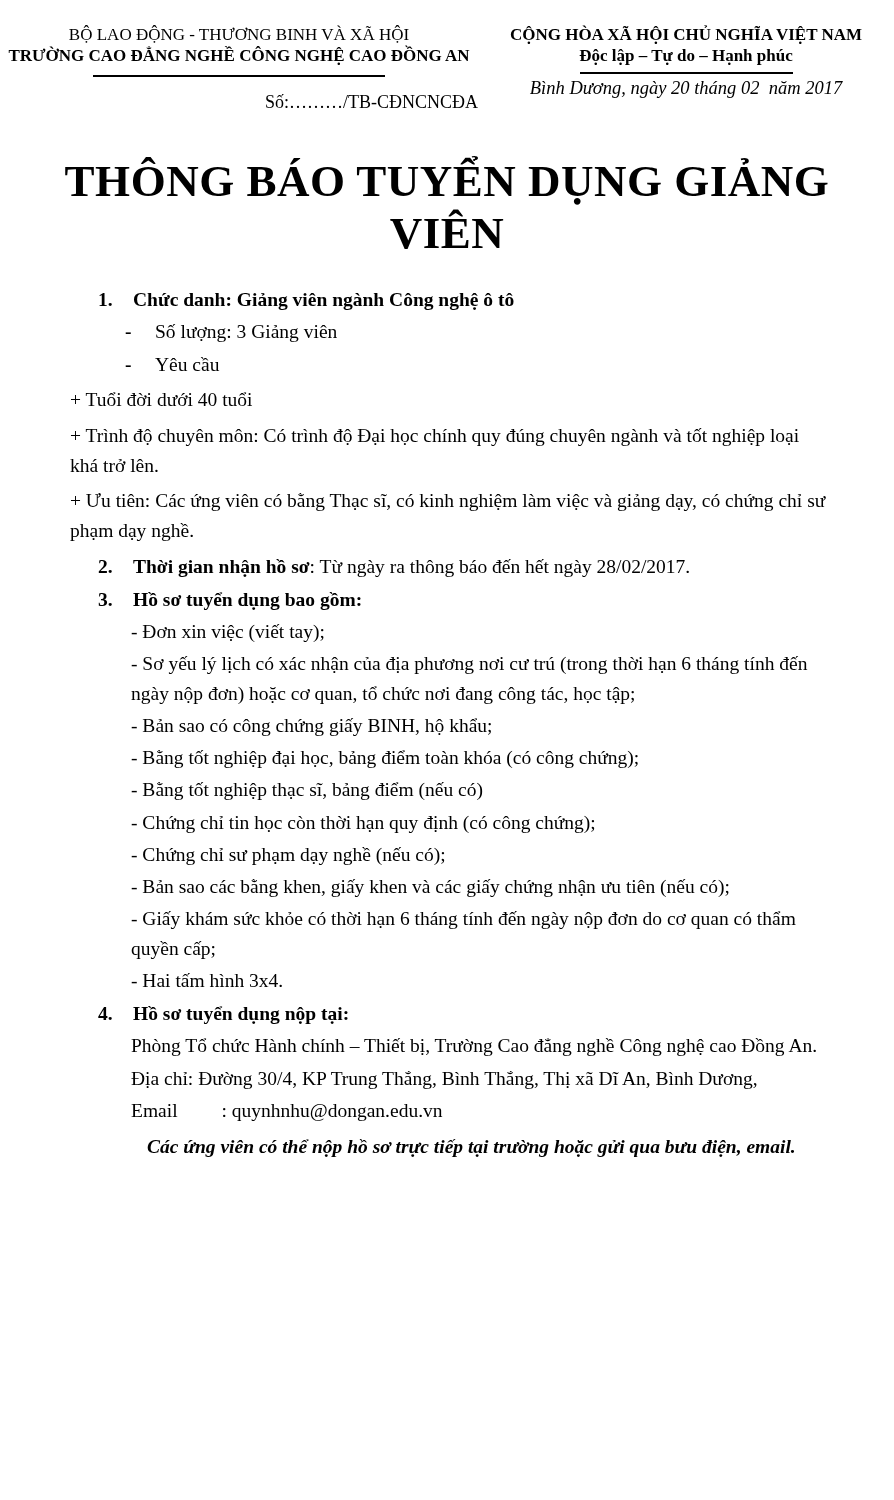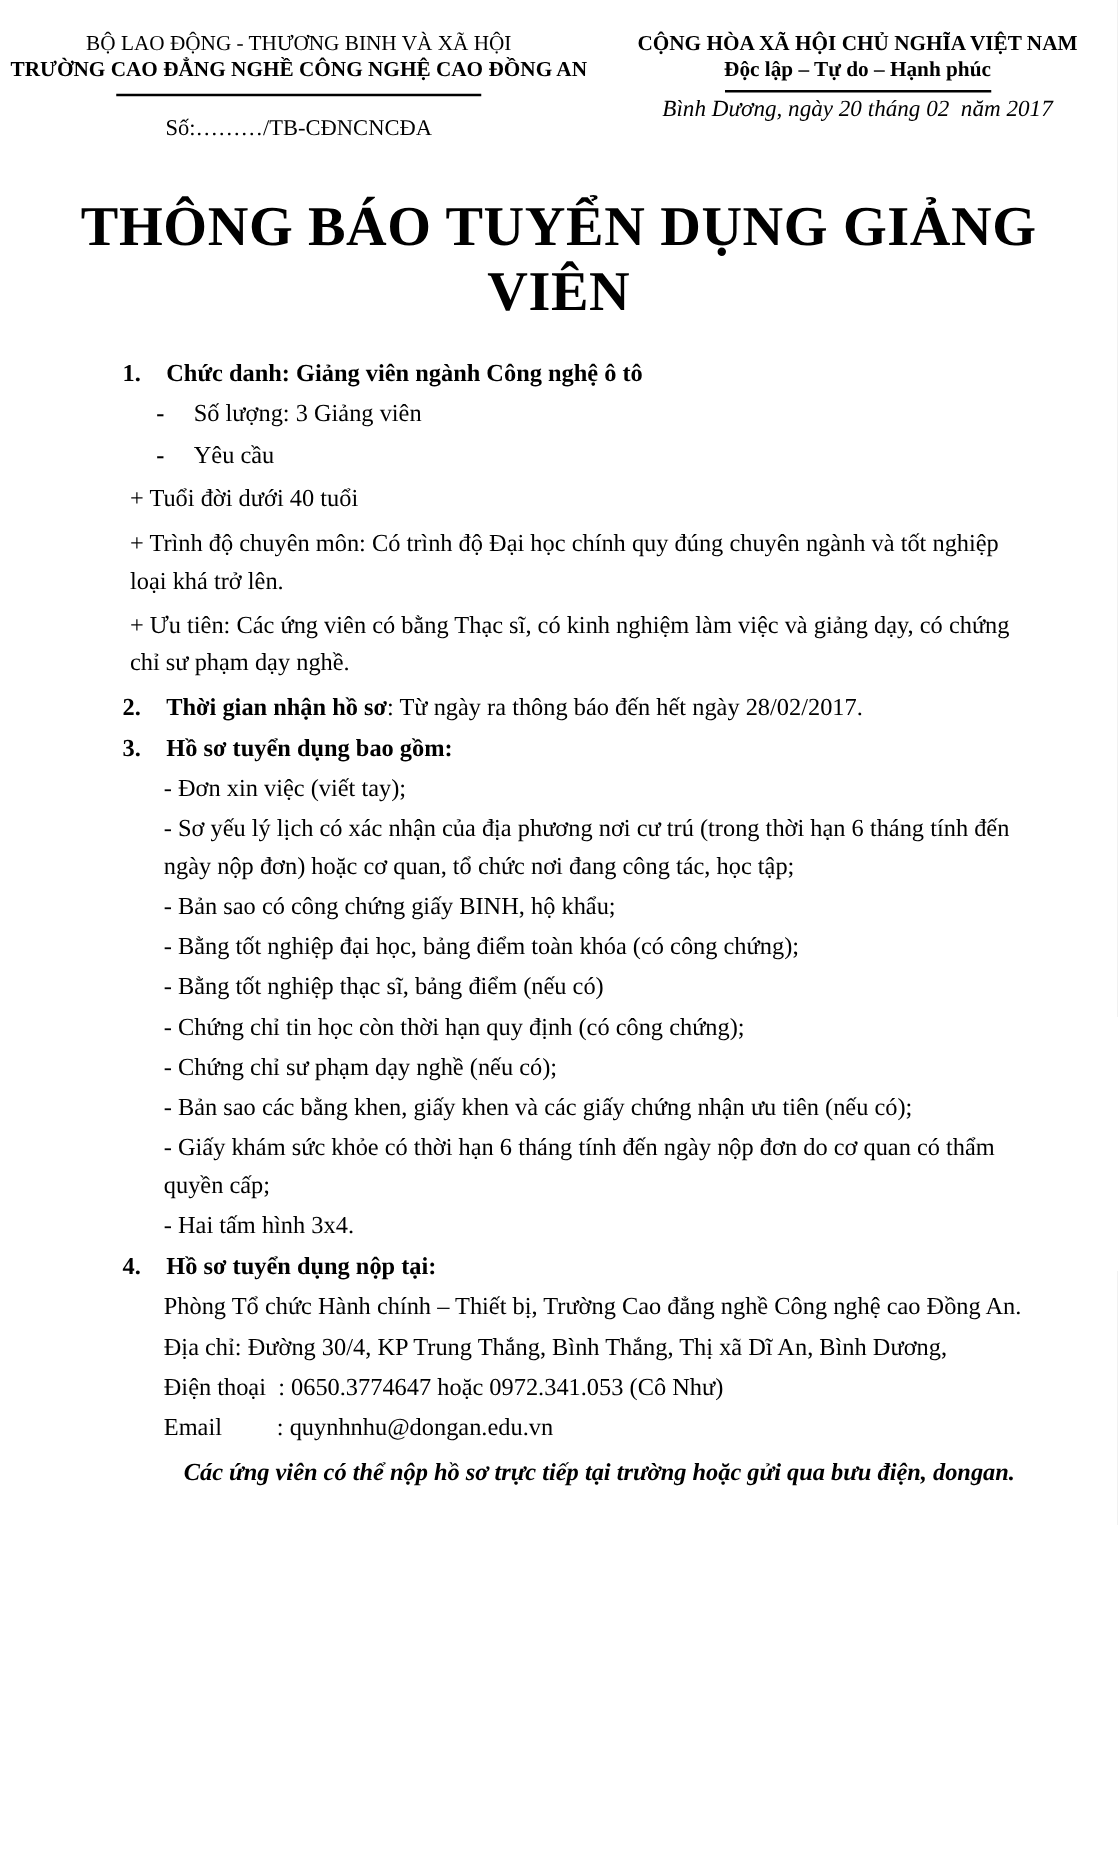--- a/index.html
+++ b/index.html
@@ -10,36 +10,36 @@
   }
   
   .hdr { display:flex; padding-top:24px; }
   .hdr-left  { width:478px; text-align:center; }
   .hdr-right { flex:1; text-align:center; }
   .hdr-line1 { font-size:17px; line-height:1.25; white-space:pre-wrap; }
   .hdr-line2 { font-size:17px; line-height:1.25; font-weight:bold; white-space:pre-wrap; }
   .rule { border:0; border-top:2px solid #000; margin:8px auto 0; }
   .rule-left  { width:292px; }
   .rule-right { width:213px; margin-top:5px; }
-  .doc-number { font-size:18px; margin-top:15px; white-space:pre-wrap; }
+  .doc-number { font-size:18px; margin-top:15px; white-space:pre-wrap;text-align:right; }
   .date-line  { font-size:18.5px; font-style:italic; margin-top:4px; white-space:pre-wrap; }
   
   .doc-title {
     text-align:center; font-weight:bold; font-size:45px;
     margin:42px 20px 0; letter-spacing:0.5px; white-space:pre-wrap;
   }
   
   .body { font-size:19.5px; line-height:1.52; margin-top:26px; }
   .num-line { display:flex; padding-left:98px; margin:4px 40px 2px 0; }
   .num  { flex:0 0 35px; font-weight:bold; }
   .txt  { flex:1; white-space:pre-wrap; }
   .bold { font-weight:bold; }
   .sub-bullet { display:flex; padding-left:125px; margin:3px 40px 3px 0; }
   .dash { flex:0 0 30px; font-weight:bold; }
-  .plus-par    { margin:6px 67px 6px 104px; white-space:pre-wrap; }
+  .plus-par    { margin:6px 67px 6px 70px; white-space:pre-wrap; }
   .doc-par     { margin:2.5px 72px 2.5px 131px; white-space:pre-wrap; }
   .contact-par { margin:2.5px 75px 2.5px 131px; white-space:pre-wrap; }
   .note-par {
     margin:7px 45px 0 129px; text-indent:18px;
     font-weight:bold; font-style:italic; white-space:pre-wrap;
   }
 </style>
 </head>
 <body>
 
@@ -103,19 +103,18 @@
     <div class="doc-par">- Giấy khám sức khỏe có thời hạn 6 tháng tính đến ngày nộp đơn do cơ quan có thẩm quyền cấp;</div>
     <div class="doc-par">- Hai tấm hình 3x4.</div>
 
     <div class="num-line">
       <span class="num">4.</span>
       <span class="txt bold">Hồ sơ tuyển dụng nộp tại:</span>
     </div>
 
     <div class="contact-par">Phòng Tổ chức Hành chính – Thiết bị, Trường Cao đẳng nghề Công nghệ cao Đồng An.</div>
     <div class="contact-par">Địa chỉ: Đường 30/4, KP Trung Thắng, Bình Thắng, Thị xã Dĩ An, Bình Dương,</div>
-    <div class="contact-par">Điện thoại  : 0650.3774647 hoặc 0972.341.053 (Cô Như)</div>
     <div class="contact-par">Email         : quynhnhu@dongan.edu.vn</div>
 
-    <div class="note-par">Các ứng viên có thể nộp hồ sơ trực tiếp tại trường hoặc gửi qua bưu điện, dongan.</div>
+    <div class="note-par">Các ứng viên có thể nộp hồ sơ trực tiếp tại trường hoặc gửi qua bưu điện, email.</div>
 
   </div>
 </div>
 
 </body></html>

